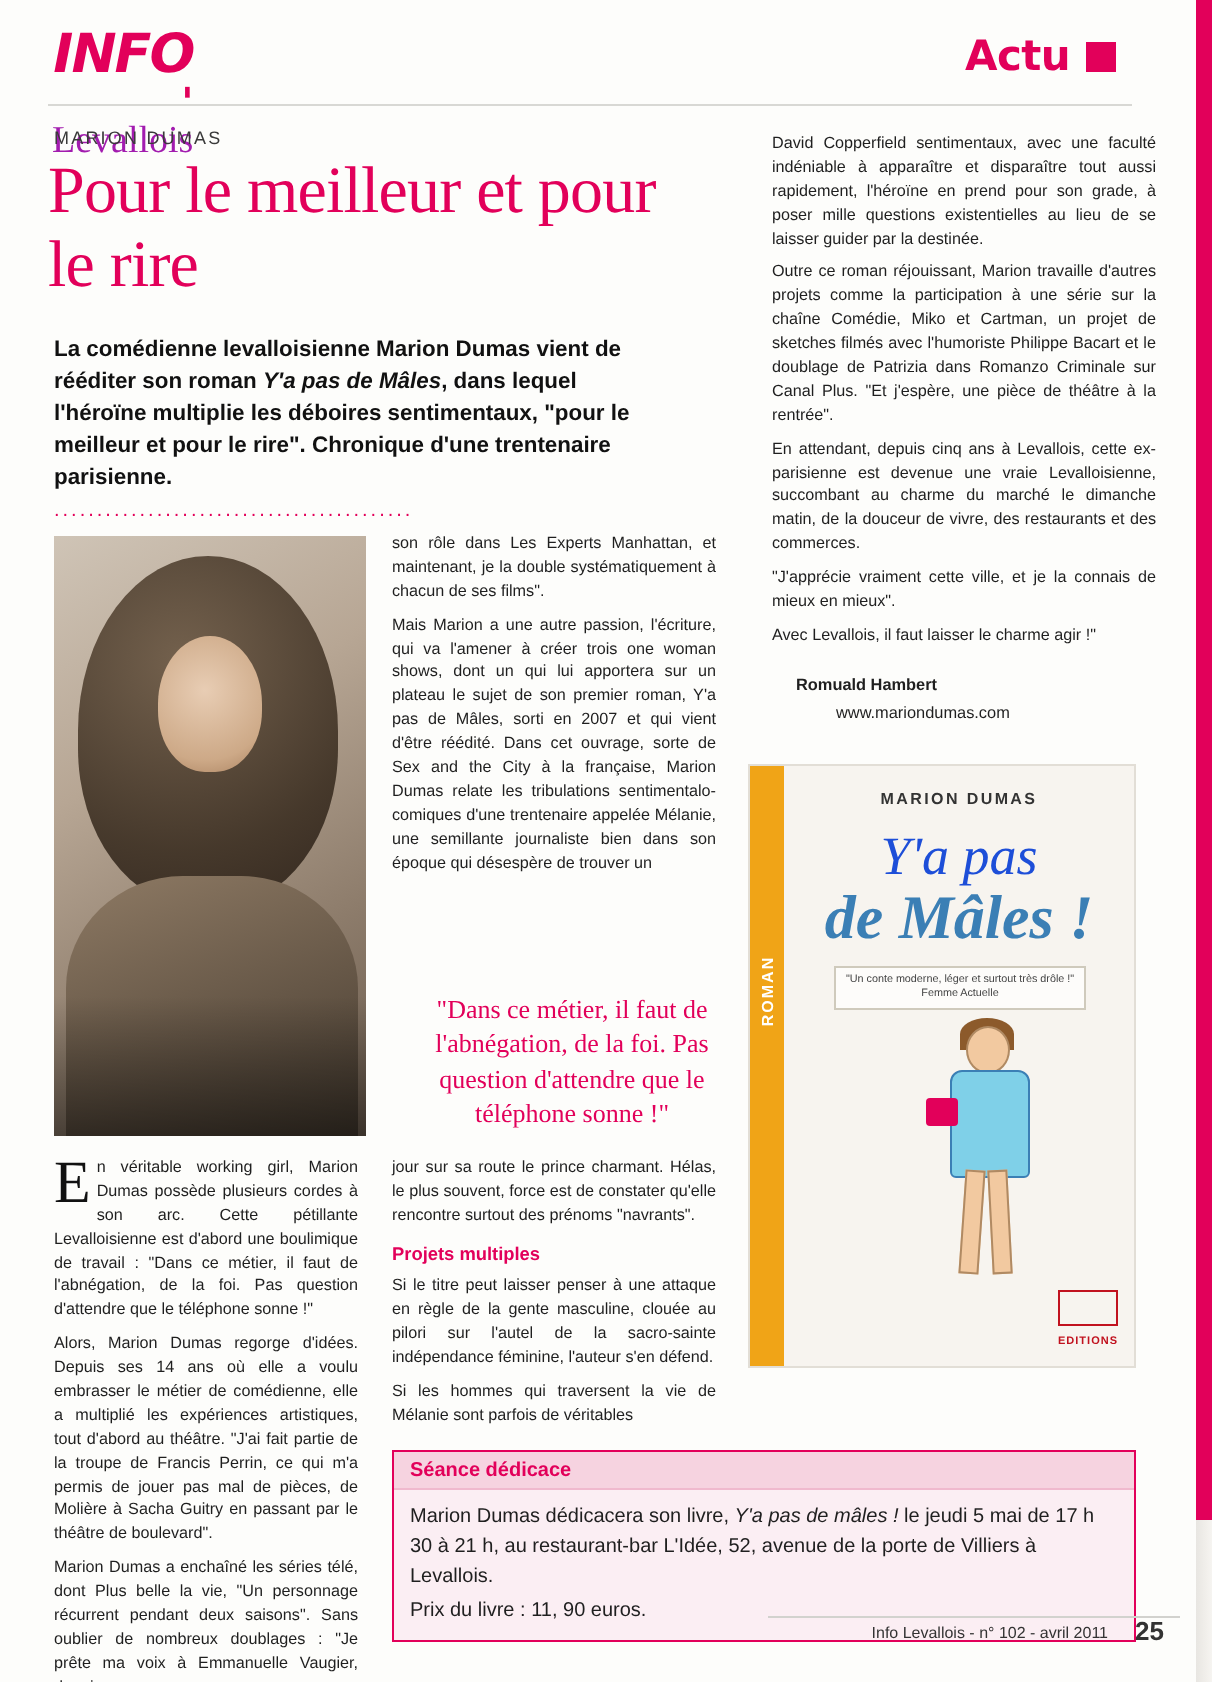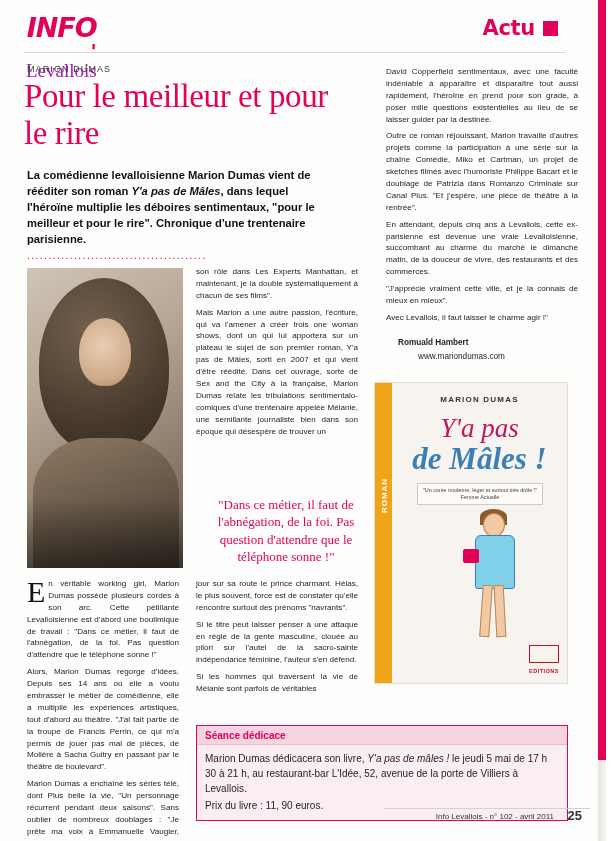--- a/index.html
+++ b/index.html
@@ -268,21 +268,21 @@
     letter-spacing: 1.2px;
     color: #333;
     font-weight: bold;
   }
   .book .t1 {
     position: absolute;
     left: 17px; right: 0; top: 30px;
     text-align: center;
     font-family: "Liberation Serif", serif;
     font-size: 27px;
-    color: #be185d;
+    color: #1d4ed8;
     font-style: italic;
   }
   .book .t2 {
     position: absolute;
     left: 17px; right: 0; top: 58px;
     text-align: center;
     font-family: "Liberation Serif", serif;
     font-size: 31px;
     color: #3b7fb5;
     font-style: italic;
@@ -464,20 +464,21 @@
   <div class="pullquote">"Dans ce métier, il faut de l'abnégation, de la foi. Pas question d'attendre que le téléphone sonne !"</div>
 
   <div class="col" id="col-left-bottom">
     <p><span class="dropcap">E</span><span>n véritable working girl, Marion Dumas possède plusieurs cordes à son arc. Cette pétillante Levalloisienne est d'abord une boulimique de travail : "Dans ce métier, il faut de l'abnégation, de la foi. Pas question d'attendre que le téléphone sonne !"</span></p>
     <p>Alors, Marion Dumas regorge d'idées. Depuis ses 14 ans où elle a voulu embrasser le métier de comédienne, elle a multiplié les expériences artistiques, tout d'abord au théâtre. "J'ai fait partie de la troupe de Francis Perrin, ce qui m'a permis de jouer pas mal de pièces, de Molière à Sacha Guitry en passant par le théâtre de boulevard".</p>
     <p>Marion Dumas a enchaîné les séries télé, dont Plus belle la vie, "Un personnage récurrent pendant deux saisons". Sans oublier de nombreux doublages : "Je prête ma voix à Emmanuelle Vaugier, depuis</p>
   </div>
 
   <div class="col" id="col-mid-bottom">
     <p>jour sur sa route le prince charmant. Hélas, le plus souvent, force est de constater qu'elle rencontre surtout des prénoms "navrants".</p>
+    <div class="subhead">Projets multiples</div>
     <p>Si le titre peut laisser penser à une attaque en règle de la gente masculine, clouée au pilori sur l'autel de la sacro-sainte indépendance féminine, l'auteur s'en défend.</p>
     <p>Si les hommes qui traversent la vie de Mélanie sont parfois de véritables</p>
   </div>
 
   <div class="col" id="col-right-1">
     <p>David Copperfield sentimentaux, avec une faculté indéniable à apparaître et disparaître tout aussi rapidement, l'héroïne en prend pour son grade, à poser mille questions existentielles au lieu de se laisser guider par la destinée.</p>
     <p>Outre ce roman réjouissant, Marion travaille d'autres projets comme la participation à une série sur la chaîne Comédie, Miko et Cartman, un projet de sketches filmés avec l'humoriste Philippe Bacart et le doublage de Patrizia dans Romanzo Criminale sur Canal Plus. "Et j'espère, une pièce de théâtre à la rentrée".</p>
     <p>En attendant, depuis cinq ans à Levallois, cette ex-parisienne est devenue une vraie Levalloisienne, succombant au charme du marché le dimanche matin, de la douceur de vivre, des restaurants et des commerces.</p>
     <p>"J'apprécie vraiment cette ville, et je la connais de mieux en mieux".</p>
     <p>Avec Levallois, il faut laisser le charme agir !"</p>

